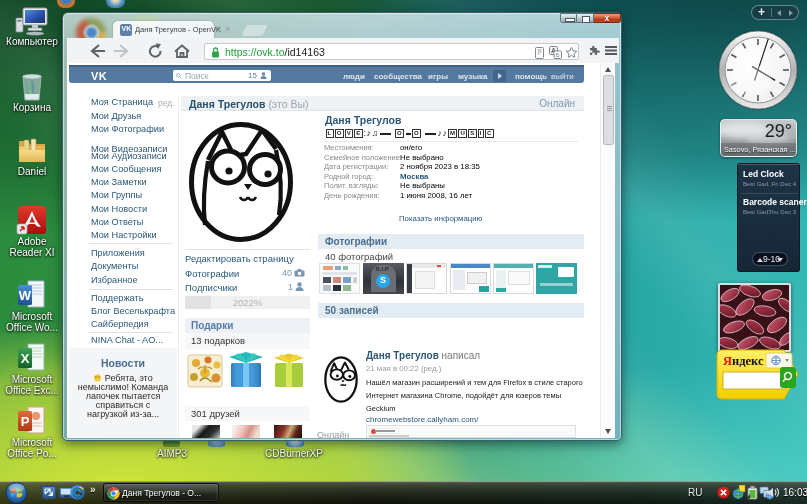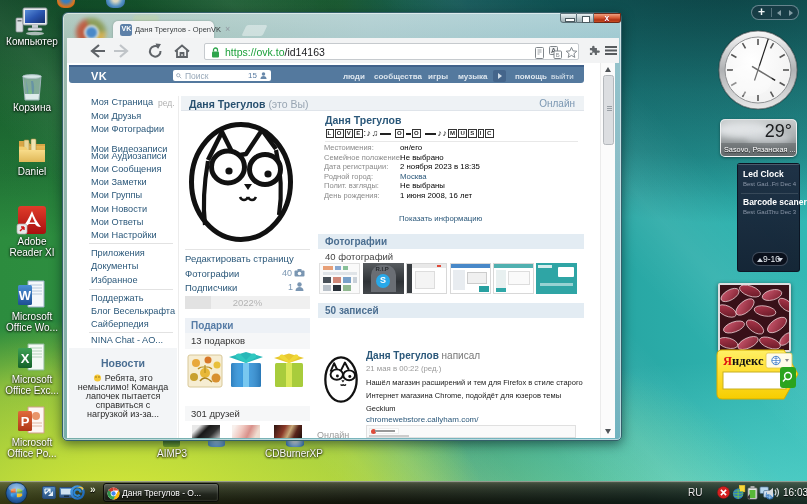--- a/index.html
+++ b/index.html
@@ -489,21 +489,21 @@
 <span style="left:258px;top:51px;color:#2b587a;font-size:10.5px;font-weight:bold;">Даня Трегулов</span>
 <span style="left:258px;top:65px;font-size:8px;color:#222;letter-spacing:0.5px;"><b class="bx">L</b><b class="bx">O</b><b class="bx">V</b><b class="bx">E</b><span style="font-size:9px;">:♪♫</span><i class="ln"></i> <b class="bx">O</b><i class="ln" style="width:5px;"></i><b class="bx">O</b> <i class="ln"></i><span style="font-size:9px;">♪♪</span><b class="bx">M</b><b class="bx">U</b><b class="bx">S</b><b class="bx">I</b><b class="bx">C</b></span>
 <div style="left:258px;top:78px;width:253px;height:1px;background:#e8e8e8;"></div>
 <span style="left:257px;top:80.0px;color:#8a8a8a;font-size:7.5px;">Местоимения:</span>
           <span style="left:333px;top:80.0px;color:#000;font-size:7.8px;">он/его</span>
 <span style="left:257px;top:89.6px;color:#8a8a8a;font-size:7.5px;">Семейное положение:</span>
           <span style="left:333px;top:89.6px;color:#000;font-size:7.8px;">Не выбрано</span>
 <span style="left:257px;top:99.2px;color:#8a8a8a;font-size:7.5px;">Дата регистрации:</span>
           <span style="left:333px;top:99.2px;color:#000;font-size:7.8px;">2 ноября 2023 в 18:35</span>
 <span style="left:257px;top:108.8px;color:#8a8a8a;font-size:7.5px;">Родной город:</span>
-          <span style="left:333px;top:108.8px;color:#2b587a;font-size:7.8px;">Москва</span>
+          <span style="left:333px;top:108.8px;color:#2b587a;font-size:7.8px;font-weight:bold;">Москва</span>
 <span style="left:257px;top:118.4px;color:#8a8a8a;font-size:7.5px;">Полит. взгляды:</span>
           <span style="left:333px;top:118.4px;color:#000;font-size:7.8px;">Не выбраны</span>
 <span style="left:257px;top:128.0px;color:#8a8a8a;font-size:7.5px;">День рождения:</span>
           <span style="left:333px;top:128.0px;color:#000;font-size:7.8px;">1 июня 2008, 16 лет</span>
 <span style="left:332px;top:151px;color:#2b587a;font-size:7.8px;">Показать информацию</span>
 <div style="left:251px;top:171px;width:266px;height:15px;background:#e3ecf3;">
             <span style="left:7px;top:1.5px;color:#4c6f91;font-size:10px;font-weight:bold;">Фотографии</span>
           </div>
 <span style="left:258px;top:188px;color:#454545;font-size:9.5px;">40 фотографий</span>
 <div style="left:252px;top:200px;width:41px;height:31px;background:#fafafa;border:1px solid #e0e0e0;">

